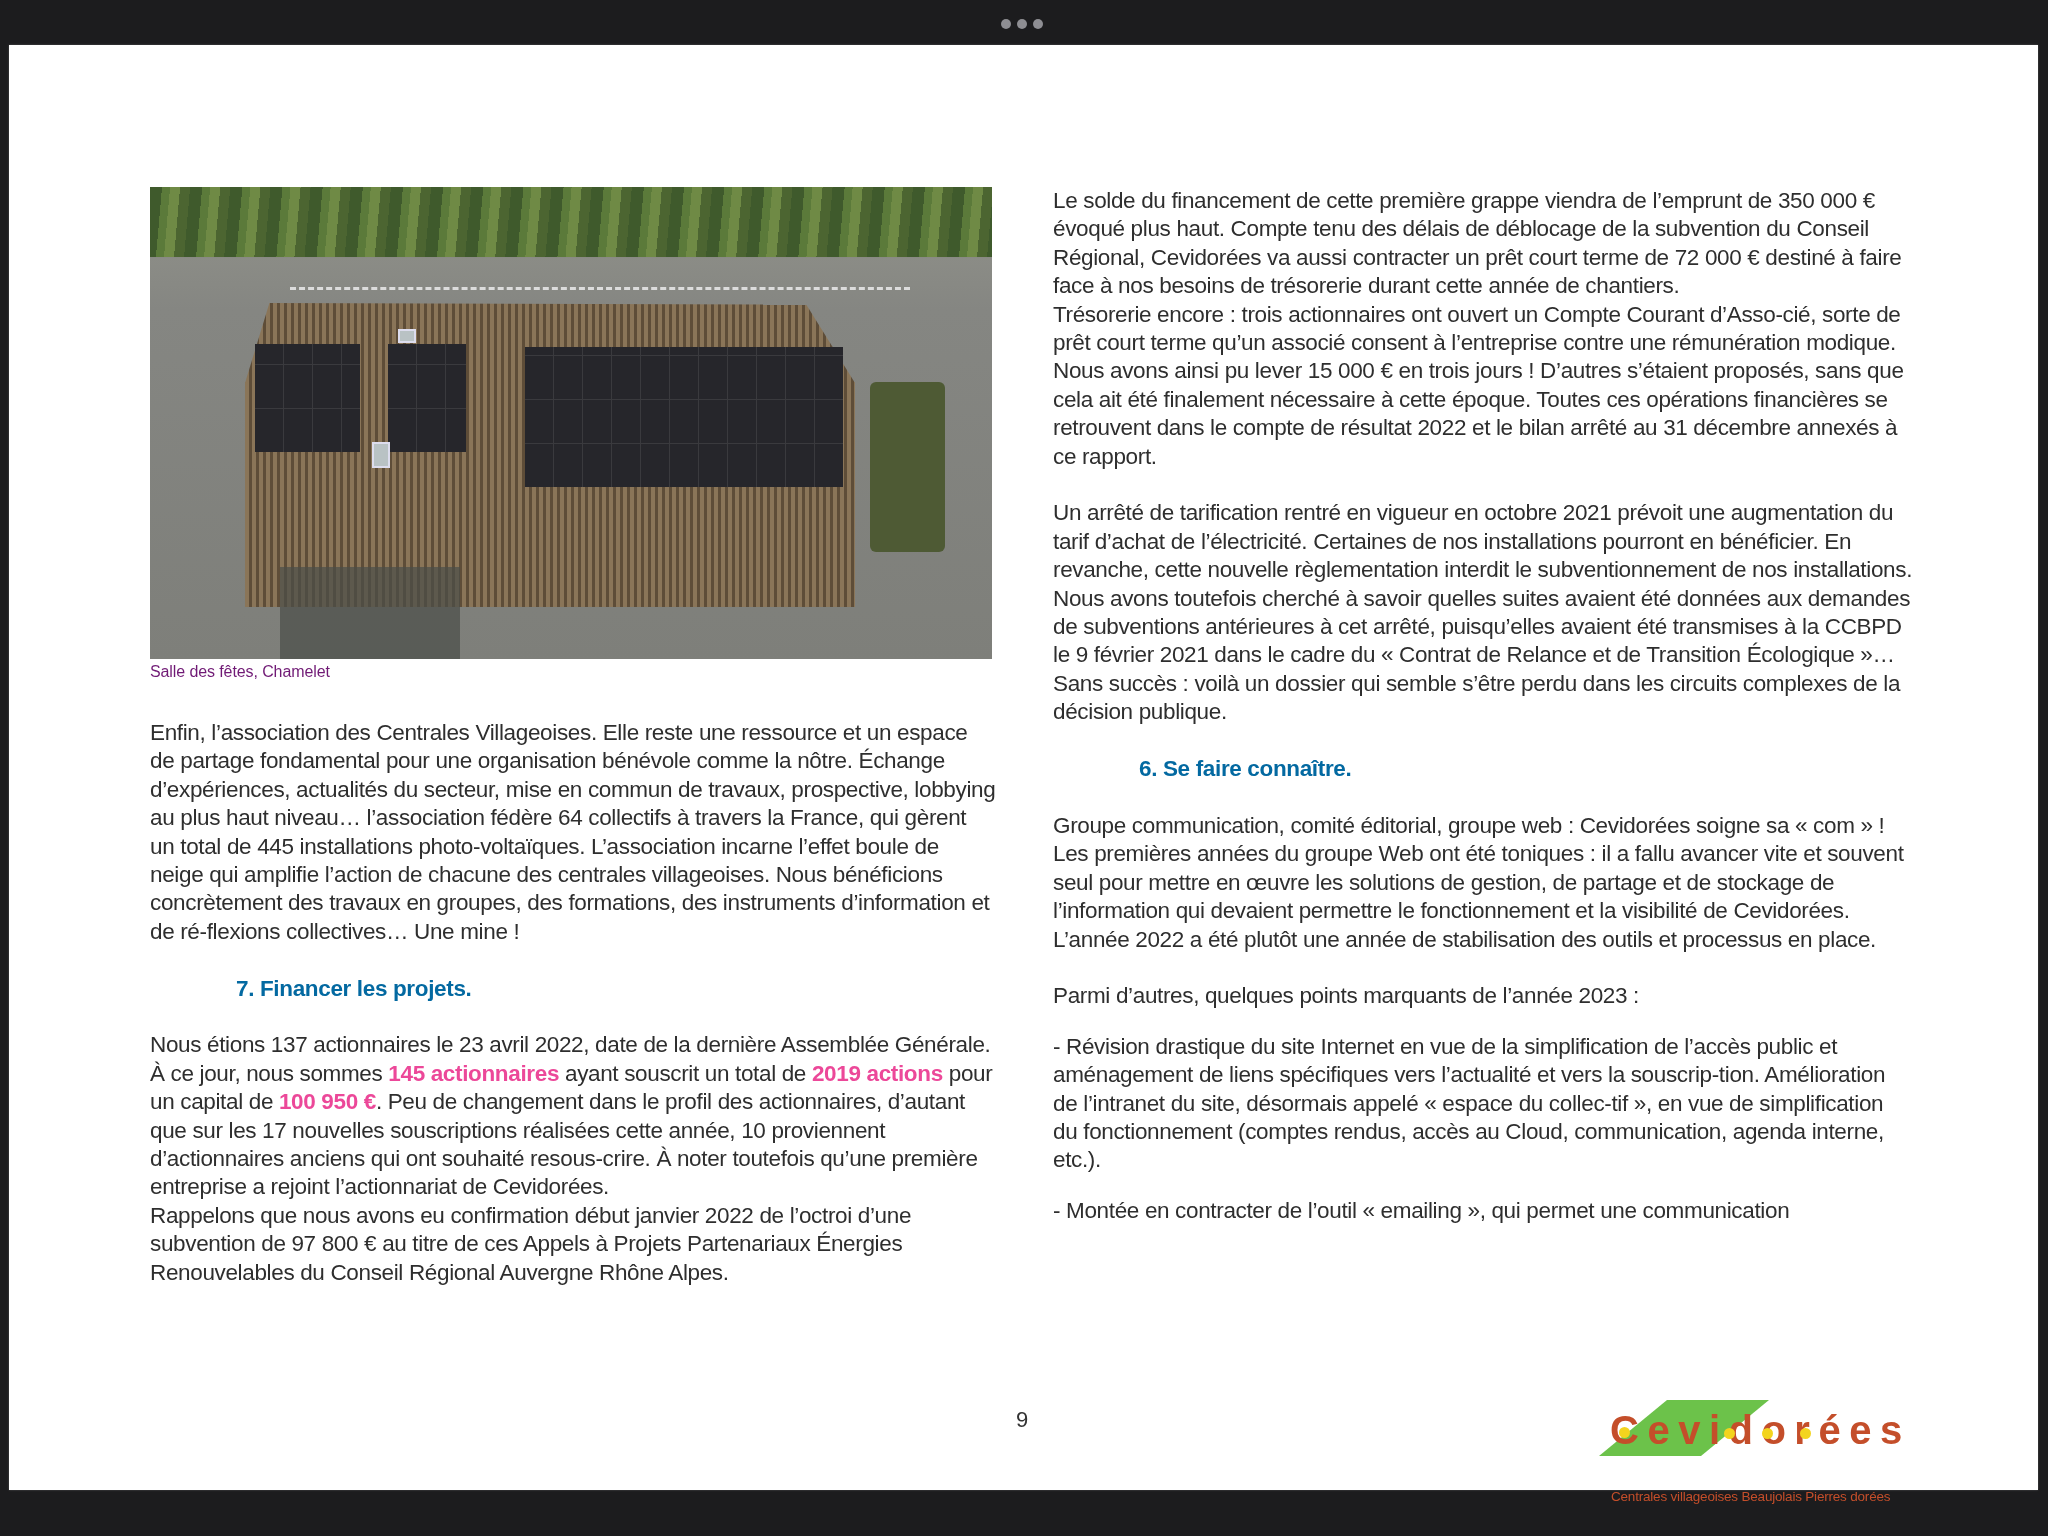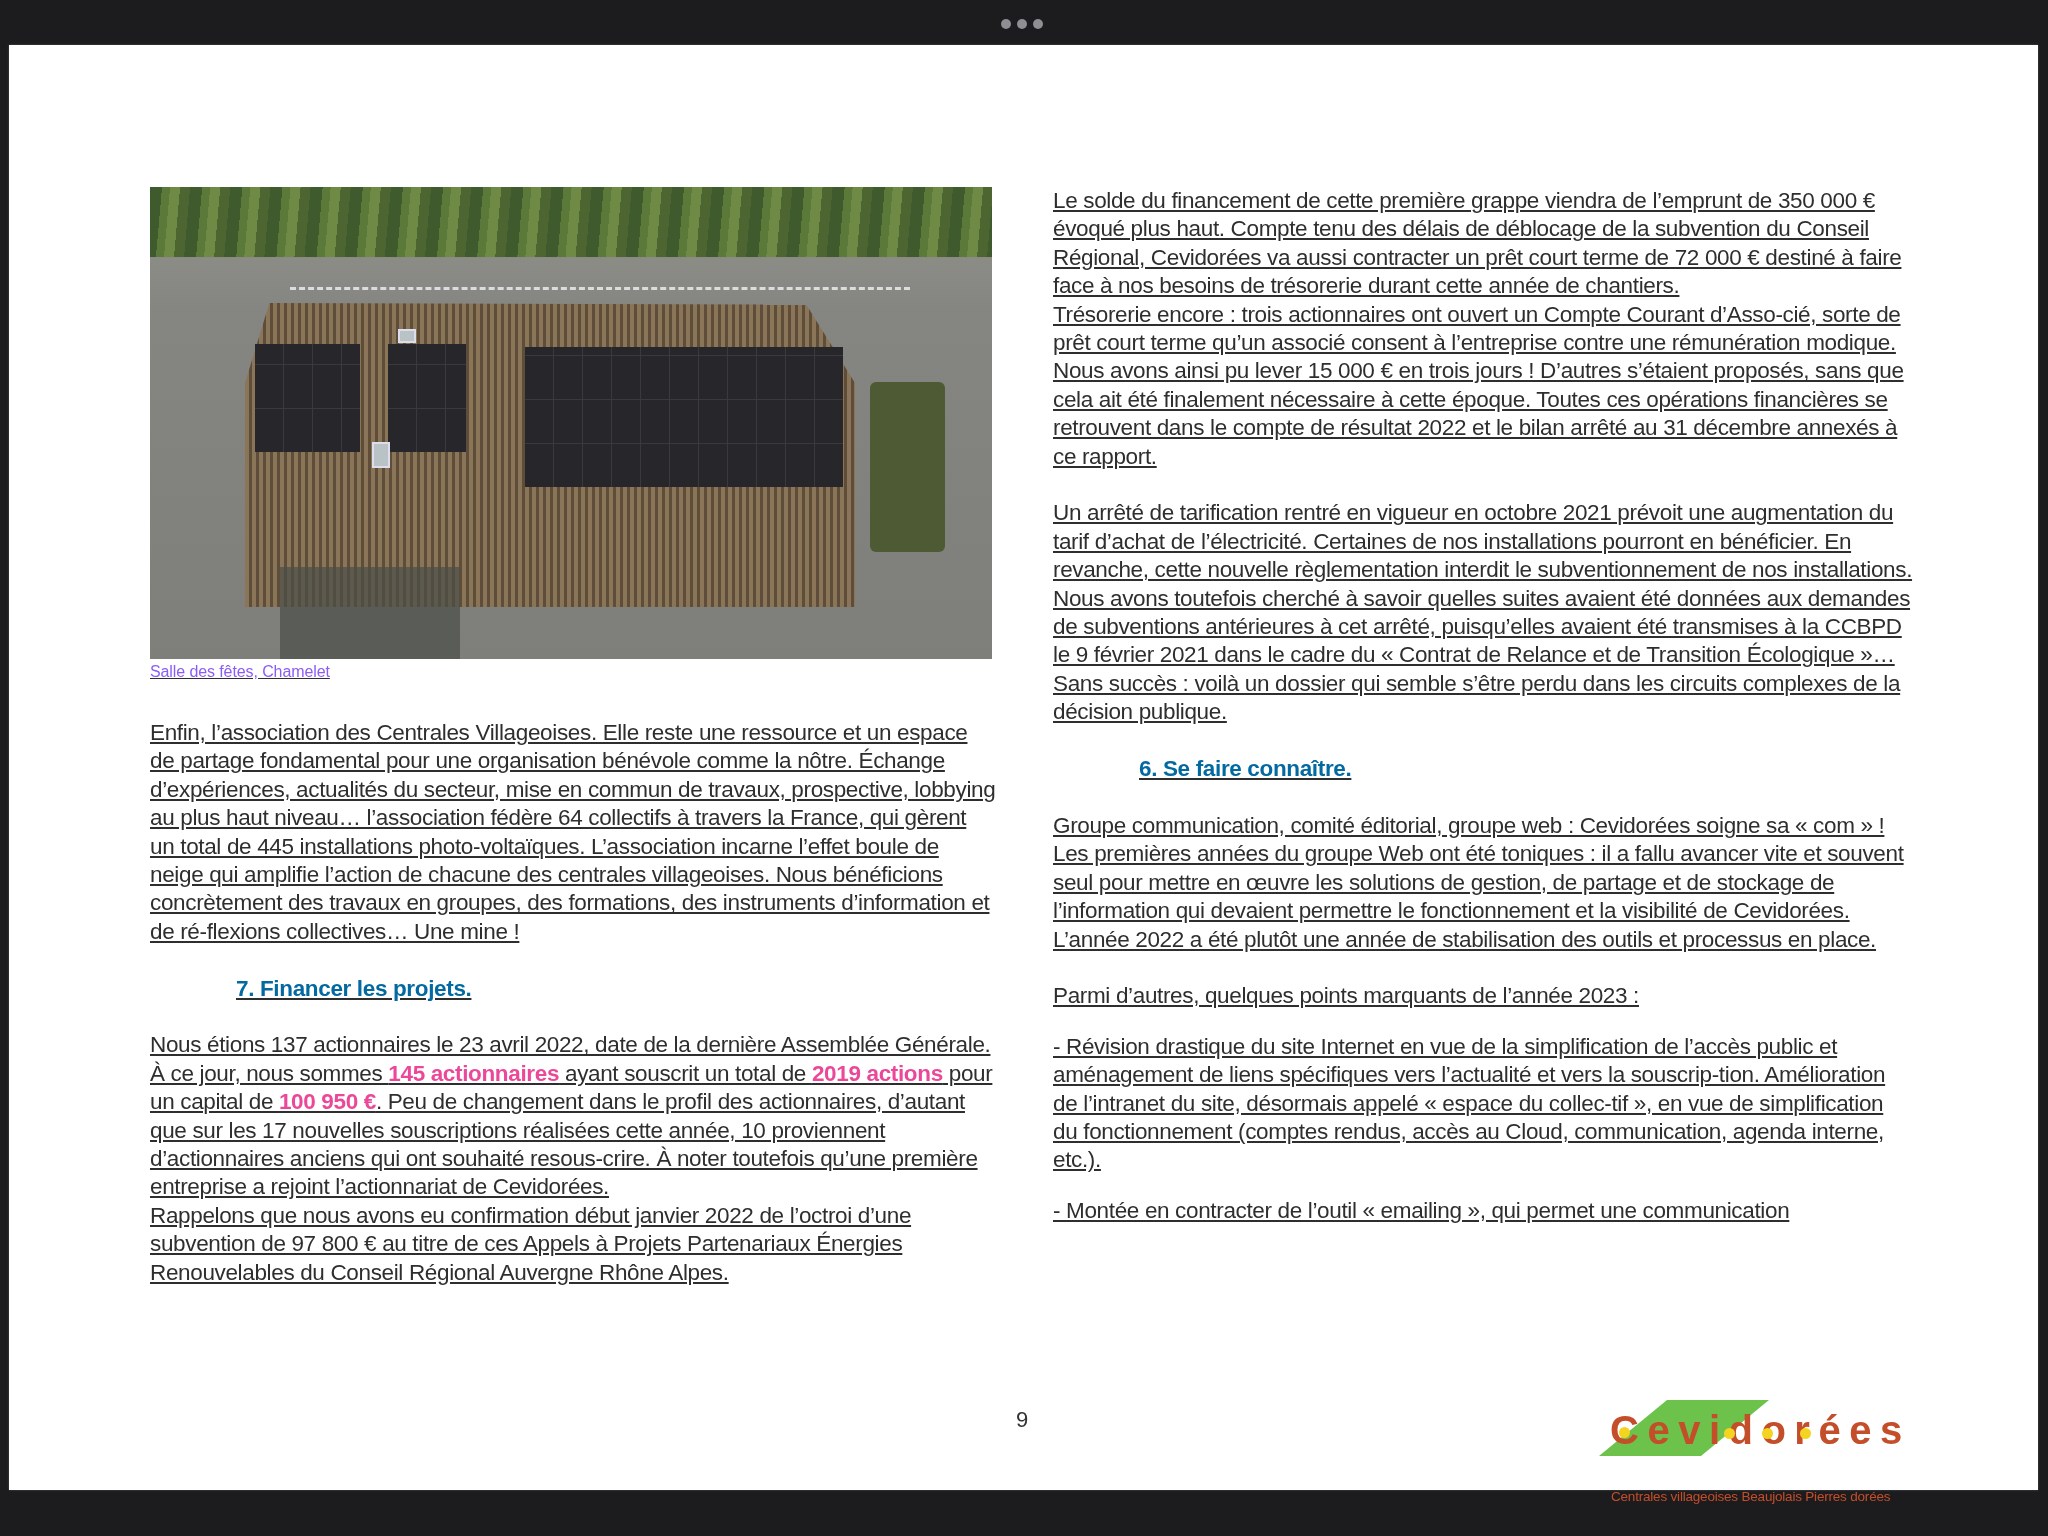--- a/index.html
+++ b/index.html
@@ -7,21 +7,21 @@
     width: 2048px; height: 1536px; background: #1c1c1e; position: relative; overflow: hidden;
     font-family: "Liberation Sans", sans-serif;
   }
   .topbar { position: absolute; left: 0; top: 0; width: 2048px; height: 45px; background: #1c1c1e; }
   .dots { position: absolute; left: 1001px; top: 19px; display: flex; gap: 6px; }
   .dots span { width: 10px; height: 10px; border-radius: 50%; background: #8e8e93; display: block; }
   .page {
     position: absolute; left: 9px; top: 45px; width: 2029px; height: 1445px;
     background: #ffffff; box-shadow: 0 0 2px rgba(255,255,255,0.25);
   }
-  .col { position: absolute; color: #2e2e2e; font-size: 22.5px; line-height: 28.4px; letter-spacing: -0.35px; text-decoration: underline; }
+  .col { position: absolute; color: #2e2e2e; font-size: 22.5px; line-height: 28.4px; letter-spacing: -0.35px; }
   .col p { margin: 0; }
   .left { left: 141px; top: 142px; width: 846px; }
   .right { left: 1044px; top: 142px; width: 860px; }
   .photo {
     width: 842px; height: 472px; position: relative; overflow: hidden;
     background: linear-gradient(180deg, #4f5a3a 0%, #5d6b42 10%, #6a6e5c 14%, #8b8c86 15%, #858682 26%, #7e7f7a 100%);
   }
   .photo .grass { position: absolute; left: 0; top: 0; width: 100%; height: 70px;
     background: repeating-linear-gradient(95deg, #3f5a2c 0 12px, #5b7a3a 12px 20px, #6f8a45 20px 30px, #4c6531 30px 40px); }
   .photo .road-line { position: absolute; left: 140px; top: 100px; width: 620px; height: 0; border-top: 3px dashed #dcdcdc; }
@@ -29,21 +29,21 @@
     background: repeating-linear-gradient(90deg, #8a7558 0 4px, #5e4d38 4px 7px); }
   .photo .roof-trap { position: absolute; left: 95px; top: 116px; width: 610px; height: 80px;
     background: repeating-linear-gradient(90deg, #8a7558 0 4px, #5e4d38 4px 7px);
     clip-path: polygon(4% 0, 92% 2%, 100% 100%, 0 100%); }
   .photo .panel { position: absolute; background:
     repeating-linear-gradient(90deg, transparent 0 28px, #3a3a3e 28px 29px),
     repeating-linear-gradient(0deg, transparent 0 43px, #3a3a3e 43px 44px), #26262b; }
   .photo .shadow { position: absolute; left: 130px; top: 380px; width: 180px; height: 92px; background: #4a4d48; opacity: .7; }
   .photo .garden { position: absolute; left: 720px; top: 195px; width: 75px; height: 170px; background: #4e5a34; border-radius: 6px; }
   .photo .skylight { position: absolute; background: #b9c2c4; border: 2px solid #dde; }
-  .caption { font-size: 16px; line-height: 20px; color: #8b5cf6; margin-top: 3px; letter-spacing: -0.1px; }
+  .caption { font-size: 16px; line-height: 20px; color: #701a75; margin-top: 3px; letter-spacing: -0.1px; }
   .gap { height: 28.4px; }
   .heading { font-weight: bold; color: #0369a1; padding-left: 86px; }
   b { color: #ec4899; }
   .pagenum { position: absolute; left: 1007px; top: 1362px; font-size: 22px; color: #333; }
   .logo { position: absolute; left: 1590px; top: 1355px; width: 310px; height: 80px; }
   .logo .para { position: absolute; left: 0; top: 0; width: 170px; height: 56px; background: #6cc24a;
     clip-path: polygon(40% 0, 100% 0, 60% 100%, 0 100%); }
   .logo .word { position: absolute; left: 11px; top: 8px; font-size: 40px; font-weight: bold; color: #c44e2a; letter-spacing: 8.5px; line-height: 44px; }
   .logo .tag { position: absolute; left: 12px; top: 57px; font-size: 13.5px; color: #c44e2a; letter-spacing: -0.2px; white-space: nowrap; margin-top: 32px; }
   .logo .ydot { position: absolute; width: 11px; height: 11px; border-radius: 50%; background: #f3d41e; }

